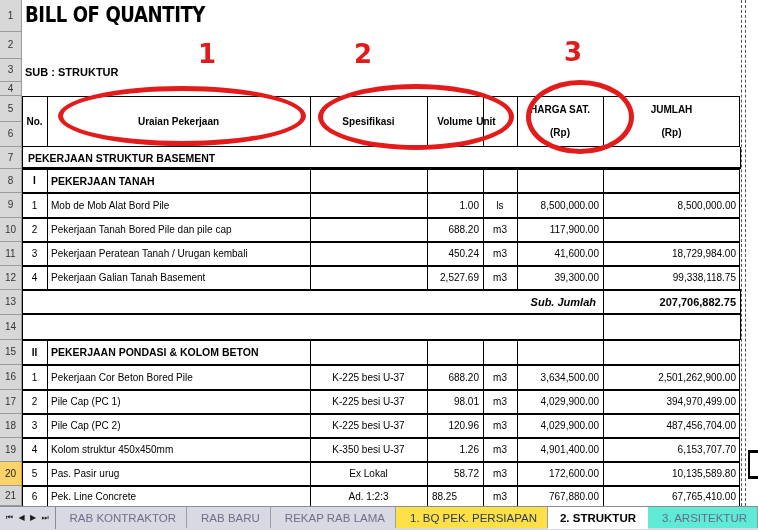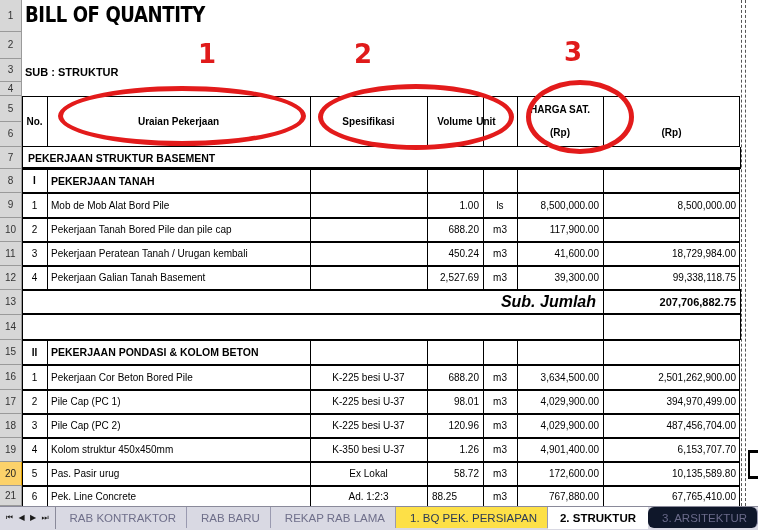--- a/index.html
+++ b/index.html
@@ -160,21 +160,21 @@
     align-items: center;
     padding: 0 10px 0 14px;
     font-size: 11.5px;
     color: #6f6f8a;
     position: relative;
     border-right: 1px solid #9a9ab0;
     white-space: nowrap;
     background: #d9d9e3;
   }
   .tab.tint-cyan { background: #fde047; color: #2b3a55; }
-  .tab.tint-purple { background: #0f172a; color: #6a6a8a; border-radius: 6px; }
+  .tab.tint-purple { background: #5eead4; color: #6a6a8a; }
   .tab.active {
     background: #ffffff;
     color: #000000;
     font-weight: bold;
     height: 22px;
     border-right: none;
     padding: 0 12px;
   }
 </style>
 </head>
@@ -218,20 +218,21 @@
     <div class="ln-v" style="left:517px; top:96px; height:51px;"></div>
     <div class="ln-v" style="left:603px; top:96px; height:51px;"></div>
 
     <div class="cell c b" style="left:22px;  top:110px; width:25px;  height:24px;">No.</div>
     <div class="cell c b" style="left:310px; top:110px; width:117px; height:24px;">Spesifikasi</div>
     <div class="cell c b" style="left:47px;  top:110px; width:263px; height:24px;">Uraian Pekerjaan</div>
     <div class="cell c b" style="left:427px; top:110px; width:56px;  height:24px;">Volume</div>
     <div class="cell c b" style="left:469px; top:110px; width:34px;  height:24px;">Unit</div>
     <div class="cell c b" style="left:517px; top:99px; width:86px; height:22px;">HARGA SAT.</div>
     <div class="cell c b" style="left:517px; top:122px; width:86px; height:22px;">(Rp)</div>
+    <div class="cell c b" style="left:603px; top:99px; width:137px; height:22px;">JUMLAH</div>
     <div class="cell c b" style="left:603px; top:122px; width:137px; height:22px;">(Rp)</div>
 
     <div class="ln-v" style="left:22px;  top:147px; height:22px;"></div>
     <div class="ln-v" style="left:740px; top:147px; height:22px;"></div>
     <div class="ln-h2" style="left:22px; top:167px; width:719px;"></div>
     <div class="cell l b" style="left:24px; top:148px; width:300px; height:20px; font-size:10.5px;">PEKERJAAN STRUKTUR BASEMENT</div>
 
     <div class="bx" style="left:22px; top:169px; width:718px; height:24px;"></div>
     <div class="ln-v" style="left:47px;  top:169px; height:24px;"></div>
     <div class="ln-v" style="left:310px; top:169px; height:24px;"></div>
@@ -299,21 +300,21 @@
     <div class="cell r" style="left:427px; top:266px; width:56px;  height:24px;">2,527.69</div>
     <div class="cell c" style="left:483px; top:266px; width:34px;  height:24px;">m3</div>
     <div class="cell r" style="left:517px; top:266px; width:86px;  height:24px;padding-left:32px;">39,300.00</div>
     <div class="cell r" style="left:603px; top:266px; width:137px; height:24px;">99,338,118.75</div>
 
     <div class="ln-h2" style="left:22px; top:289px; width:719px;"></div>
     <div class="ln-v" style="left:22px; top:290px; height:25px;"></div>
     <div class="ln-v" style="left:603px; top:290px; height:25px;"></div>
     <div class="ln-v" style="left:740px; top:290px; height:25px;"></div>
     <div class="ln-h2" style="left:22px; top:313px; width:719px;"></div>
-    <div class="cell r it" style="left:430px; top:290px; width:170px; height:24px; font-size:16px;">Sub. Jumlah</div>
+    <div class="cell r it" style="left:430px; top:290px; width:170px; height:24px; font-size:11px;">Sub. Jumlah</div>
     <div class="cell r b" style="left:603px; top:290px; width:137px; height:24px; font-size:11px;">207,706,882.75</div>
 
     <div class="ln-v" style="left:22px;  top:315px; height:25px;"></div>
     <div class="ln-v" style="left:603px; top:315px; height:25px;"></div>
     <div class="ln-v" style="left:740px; top:315px; height:25px;"></div>
     <div class="ln-h" style="left:22px; top:339px; width:719px;"></div>
 
     <div class="bx" style="left:22px; top:340px; width:718px; height:25px;"></div>
     <div class="ln-v" style="left:47px;  top:340px; height:25px;"></div>
     <div class="ln-v" style="left:310px; top:340px; height:25px;"></div>

